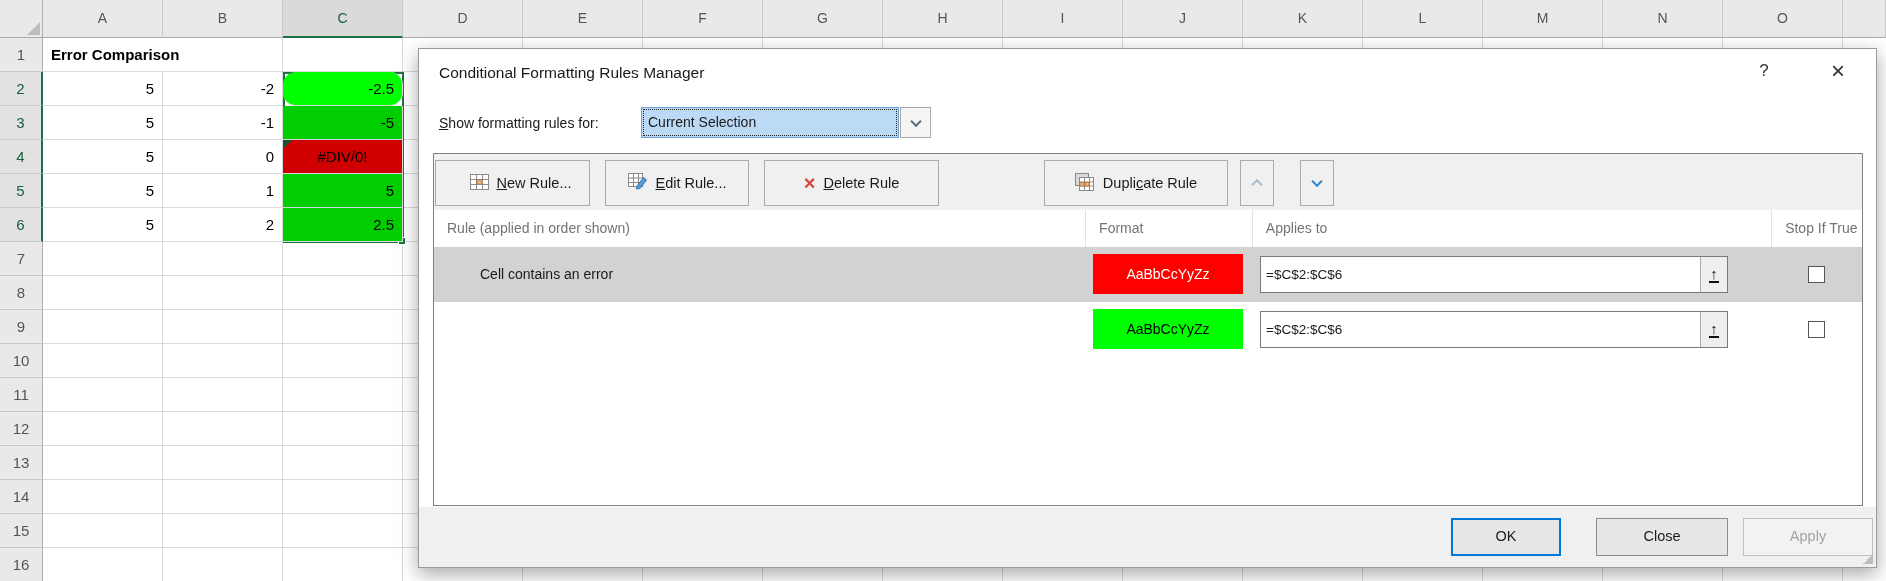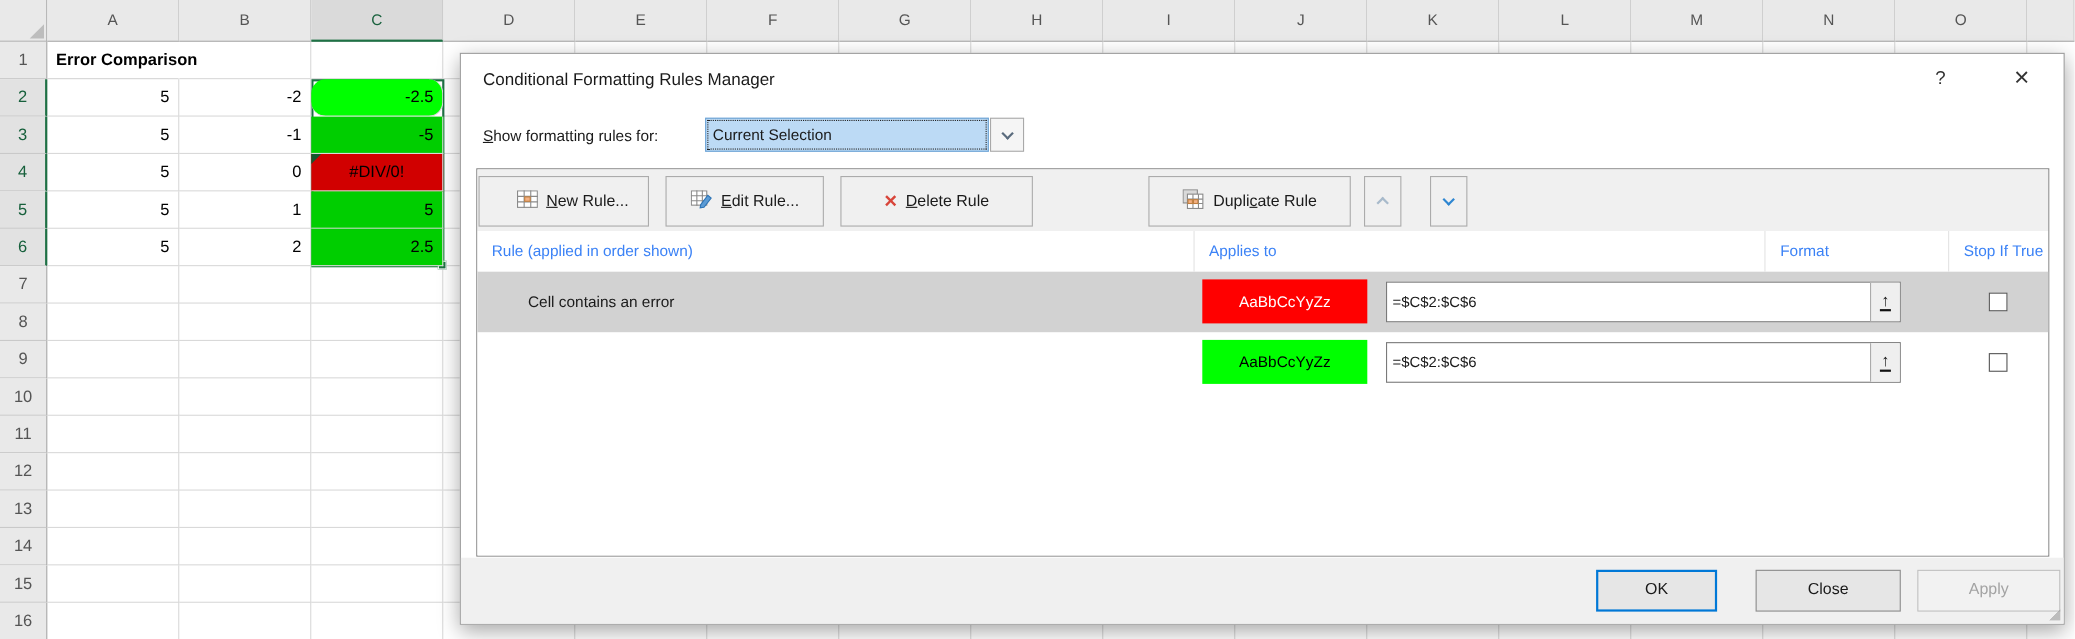--- a/index.html
+++ b/index.html
@@ -65,21 +65,21 @@
   .tbtn svg { flex:0 0 auto; }
   .b-new { left:1px;  width:155px;padding-left:16px; }
   .b-edit{ left:171px; width:144px; }
   .b-del { left:330px; width:175px; }
   .b-dup { left:610px; width:184px; }
   .b-up  { left:806px; width:34px; }
   .b-down{ left:866px; width:34px; }
   .x-glyph { color:#D8453A; font-size:20px; font-weight:bold; line-height:1; }
 
   .list-hdr { position:absolute; left:0; top:56px; right:0; height:37px; background:#fff; display:flex; }
-  .hcell { height:37px; line-height:37px; padding-left:13px; font-size:14px; color:#3b82f6;
+  .hcell { height:37px; line-height:37px; padding-left:13px; font-size:14px; color:#737373;
            border-right:1px solid #E3E3E3; }
   .hc0 { width:653px; } .hc1 { width:167px; } .hc2 { width:520px; } .hc3 { width:90px; border-right:none; }
   .rules { position:absolute; left:0; top:93px; right:0; bottom:0; background:#fff; }
   .rule-row { position:relative; height:55px; }
   .rule-row.selected { background:#D2D2D2; }
   .rule-name { position:absolute; left:46px; top:0; line-height:55px; font-size:14px; }
   .rule-preview { position:absolute; left:659px; top:7px; width:150px; height:40px;
                   text-align:center; line-height:40px; font-size:14px; }
   .applies-box { position:absolute; left:826px; top:9px; width:468px; height:37px;
                  background:#fff; border:1px solid #7A7A7A; display:flex; }
@@ -440,22 +440,22 @@
 
     <div class="tbtn b-up">
       <i class="chev up gray"></i>
     </div>
     <div class="tbtn b-down">
       <i class="chev down blue"></i>
     </div>
 
     <div class="list-hdr">
       <div class="hcell hc0">Rule (applied in order shown)</div>
+      <div class="hcell hc1">Format</div>
       <div class="hcell hc2">Applies to</div>
-      <div class="hcell hc1">Format</div>
       <div class="hcell hc3">Stop If True</div>
     </div>
 
     <div class="rules" id="rules-list">
   <div class="rule-row selected">
     <div class="rule-name">Cell contains an error</div>
     <div class="rule-preview" style="background: rgb(255, 0, 0); color: rgb(255, 255, 255);">AaBbCcYyZz</div>
     <div class="applies-box">
       <span class="applies-text">=$C$2:$C$6</span>
       <span class="collapse-btn">

